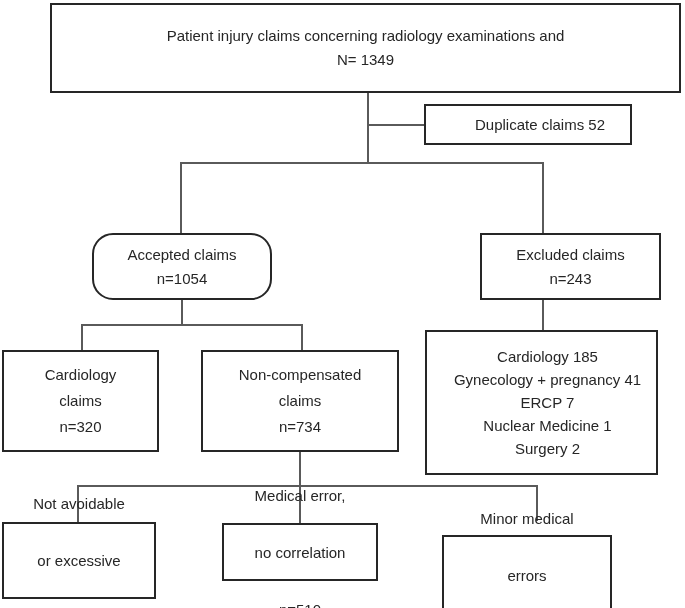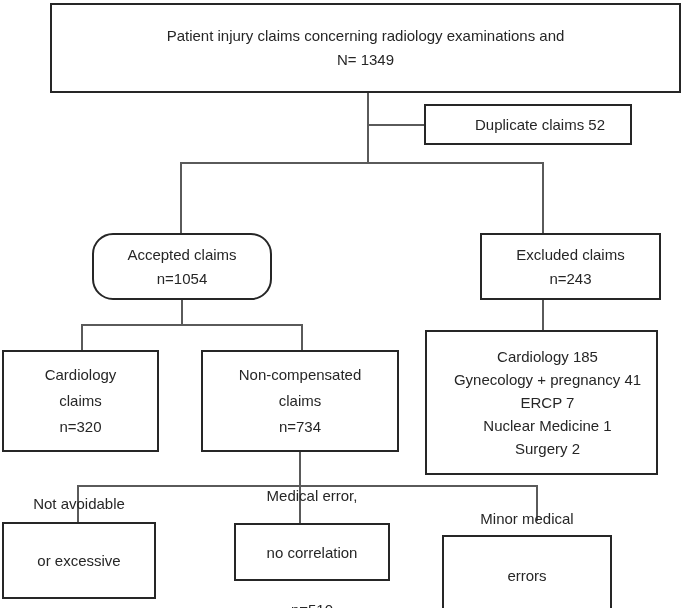--- a/index.html
+++ b/index.html
@@ -101,21 +101,21 @@
     <div class="line">claims</div>
     <div class="line">n=734</div>
   </div>
 
   <div class="box lh25" style="left:2px; top:522px; width:154px; height:77px;">
     <div class="line">Not avoidable</div>
     <div class="line">or excessive</div>
     <div class="line">n=214</div>
   </div>
 
-  <div class="box lh25" style="left:234px; top:523px; width:156px; height:58px;">
+  <div class="box lh25" style="left:222px; top:523px; width:156px; height:58px;">
     <div class="line">Medical error,</div>
     <div class="line">no correlation</div>
     <div class="line">n=510</div>
   </div>
 
   <div class="box lh25" style="left:442px; top:521px; width:170px; height:80px;margin-top:14px;">
     <div class="line">Minor medical</div>
     <div class="line">errors</div>
     <div class="line">n=10</div>
   </div>

